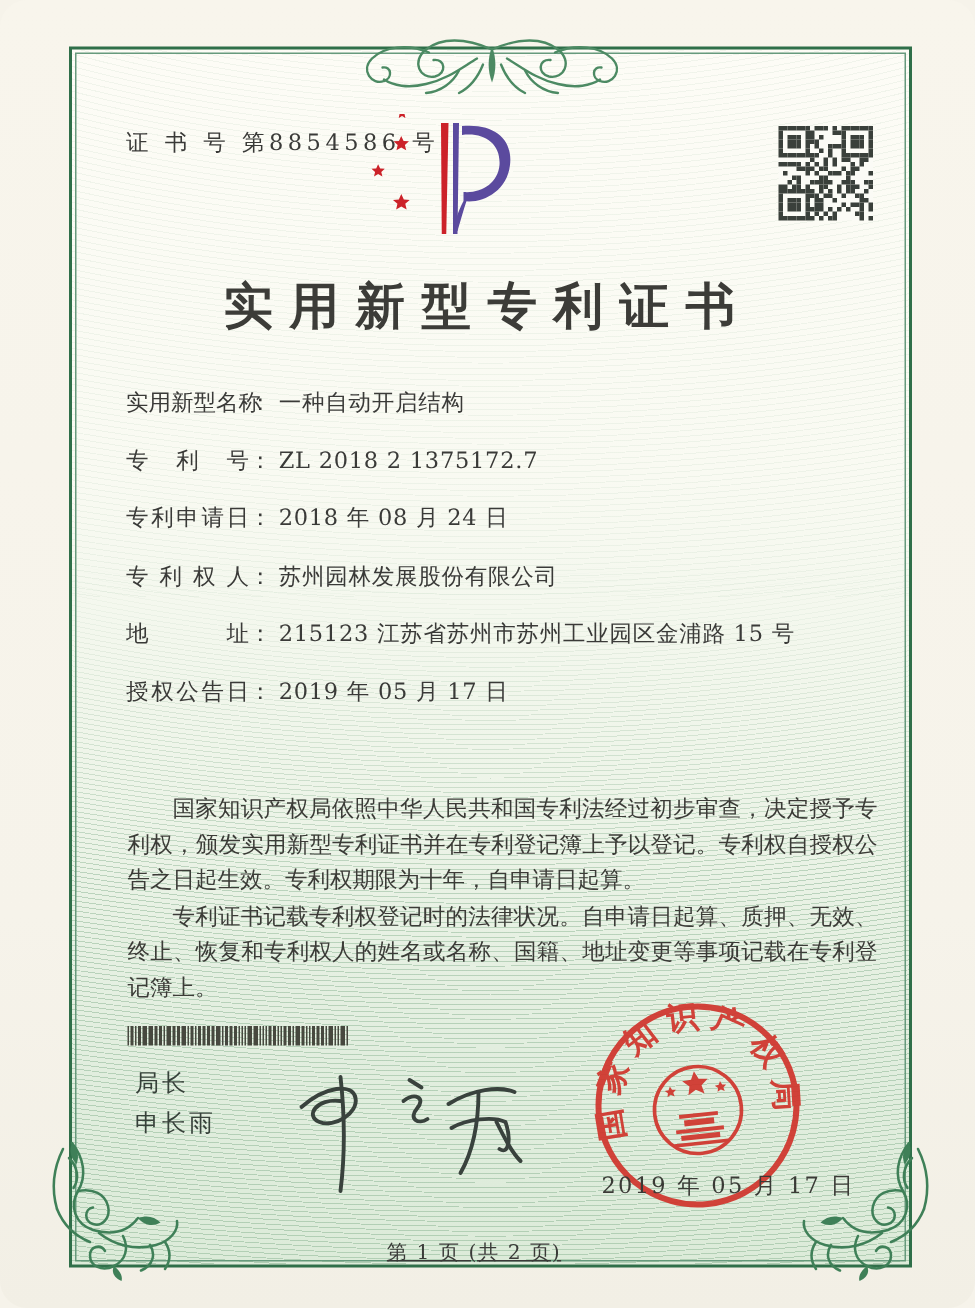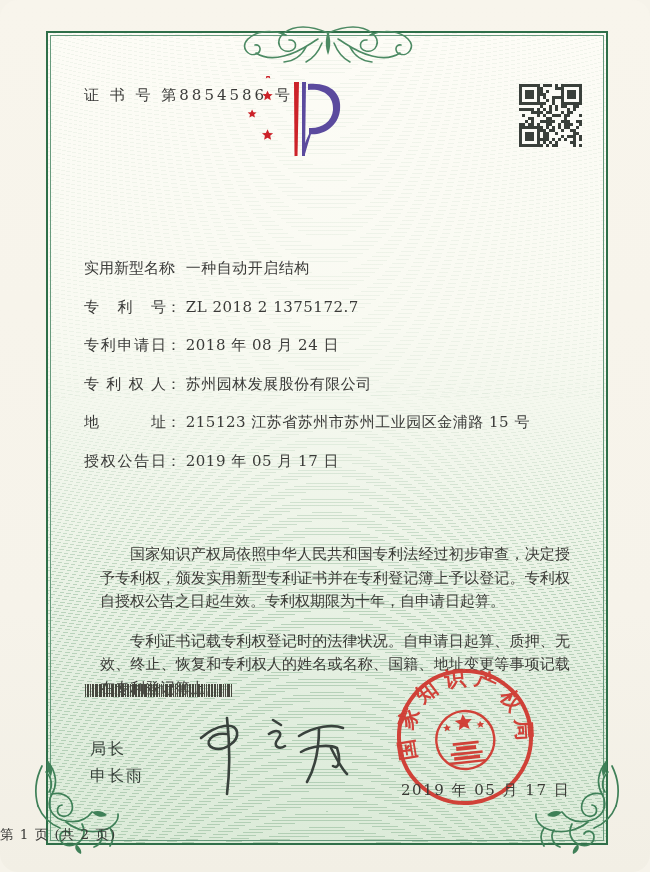--- a/index.html
+++ b/index.html
@@ -40,33 +40,33 @@
   .flabel{
     display:inline-block;width:82px;text-align:justify;text-align-last:justify;
     text-justify:inter-character;vertical-align:top;
   }
   .fvalue{letter-spacing:.5px;}
   .field-right{position:absolute;left:246px;top:0;}
   .body-text{
     position:absolute;left:84px;top:527px;width:502px;
     font-size:15px;line-height:23.6px;text-align:justify;color:#3b3b37;
   }
-  .body-text p{margin:16px;text-indent:2em;}
+  .body-text p{margin:1px;text-indent:2em;}
   
   .barcode{position:absolute;left:85px;top:684px;height:13px;display:flex;align-items:stretch;}
   .barcode i{display:block;background:#47483f;margin-right:1px;}
   
-  .sig-titles{position:absolute;left:90px;top:735px;font-size:16px;letter-spacing:2px;line-height:27px;
-    font-family:Liberation Sans, sans-serif;color:#37413a;}
+  .sig-titles{position:absolute;left:90px;top:710px;font-size:16px;letter-spacing:2px;line-height:27px;
+    font-family:Liberation Mono, monospace;color:#37413a;}
   .sig-svg{position:absolute;left:183px;top:708px;}
   
   .seal{position:absolute;left:392px;top:664px;transform:rotate(-6deg);opacity:.92;}
   .seal-date{position:absolute;left:401px;top:781px;font-size:15px;letter-spacing:1.5px;color:#3a3a36;}
   
-  .footer{position:absolute;left:0;width:632px;top:826px;text-align:left;font-size:13.5px;letter-spacing:1px;}
+  .footer{position:absolute;left:0;width:632px;top:826px;text-align:center;font-size:13.5px;letter-spacing:1px;text-decoration:underline;}
   
   .ornament-top{position:absolute;left:222px;top:23px;}
   .ornament-bl{position:absolute;left:22px;top:758px;}
   .ornament-br{position:absolute;left:532px;top:758px;transform:scaleX(-1);}
   .logo{position:absolute;left:247px;top:76px;}
   .qr{position:absolute;left:519px;top:84px;width:63px;height:63px;display:grid;
       grid-template-columns:repeat(21,1fr);grid-template-rows:repeat(21,1fr);background:#fbfbf6;}
   .qr i{display:block;}
   .qr i.on{background:#3a403b;}
 </style>
@@ -585,20 +585,21 @@
       <i></i>
       <i></i>
       <i></i>
       <i></i>
       <i></i>
       <i class="on"></i>
       <i></i>
       <i class="on"></i>
     </div>
 
+  <div class="title">实用新型专利证书</div>
 
   <div class="fields">
     <div class="frow">
       <span class="flabel">实用新型名称</span><span>：</span>
       <span class="fvalue">一种自动开启结构</span>
     </div>
     <div class="frow">
       <span class="flabel">专利号</span><span>：</span>
       <span class="fvalue">ZL 2018 2 1375172.7</span>
     </div>

